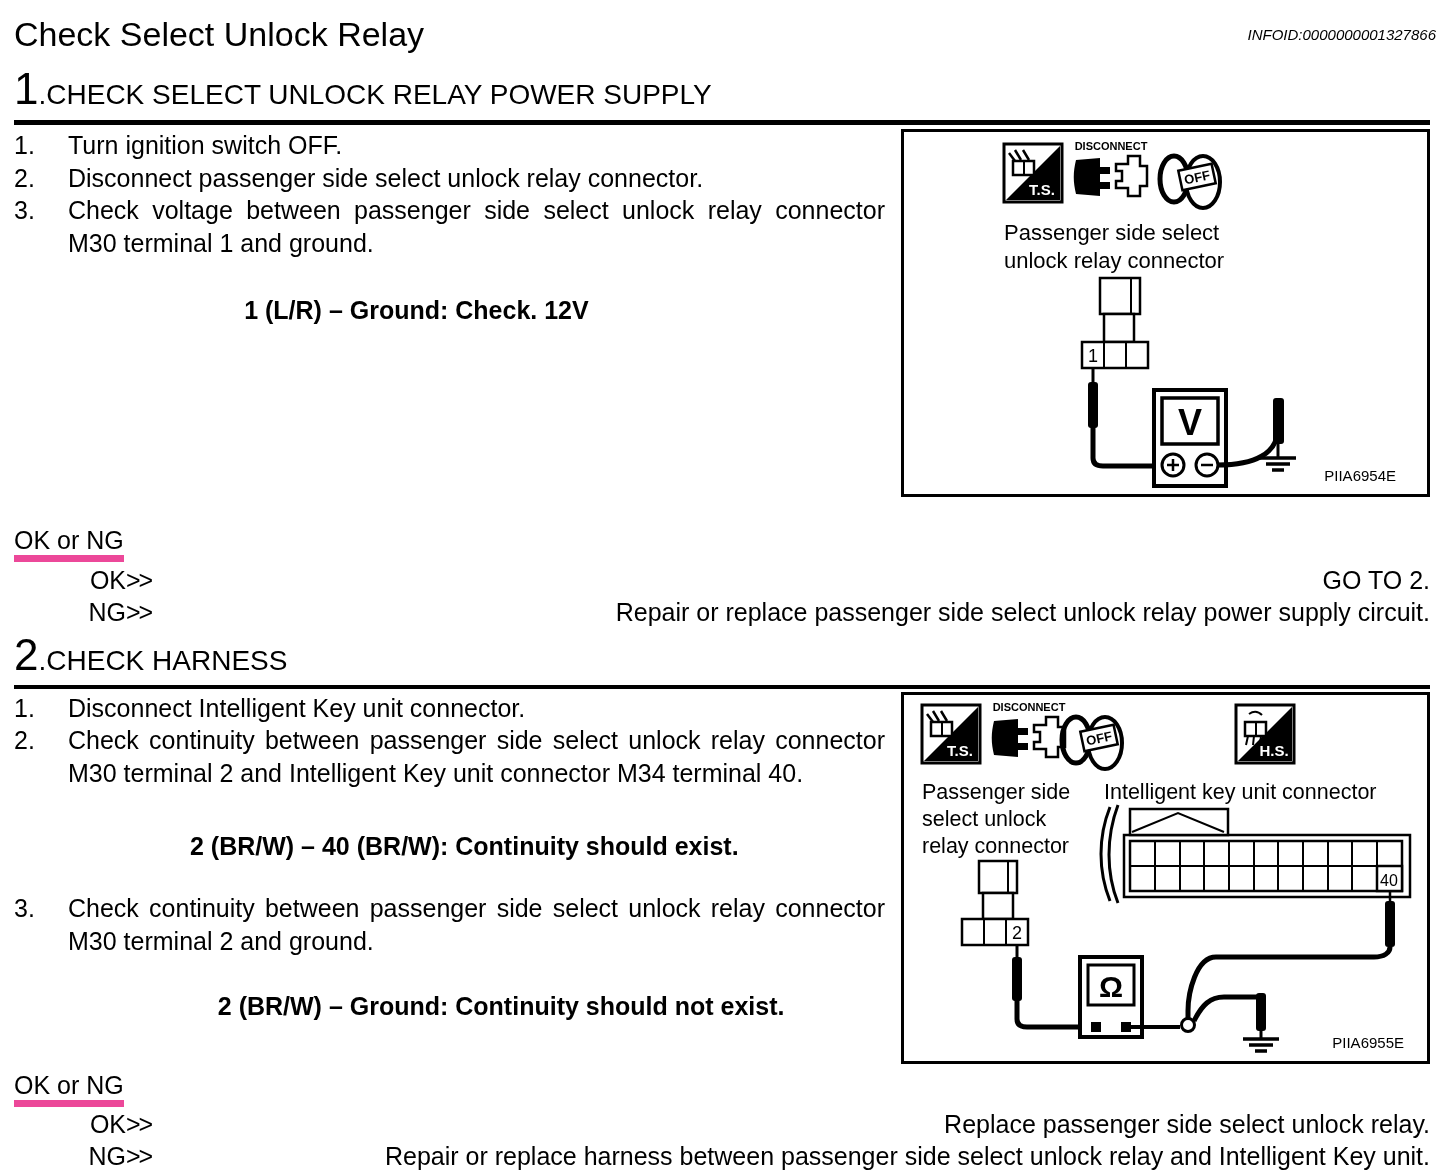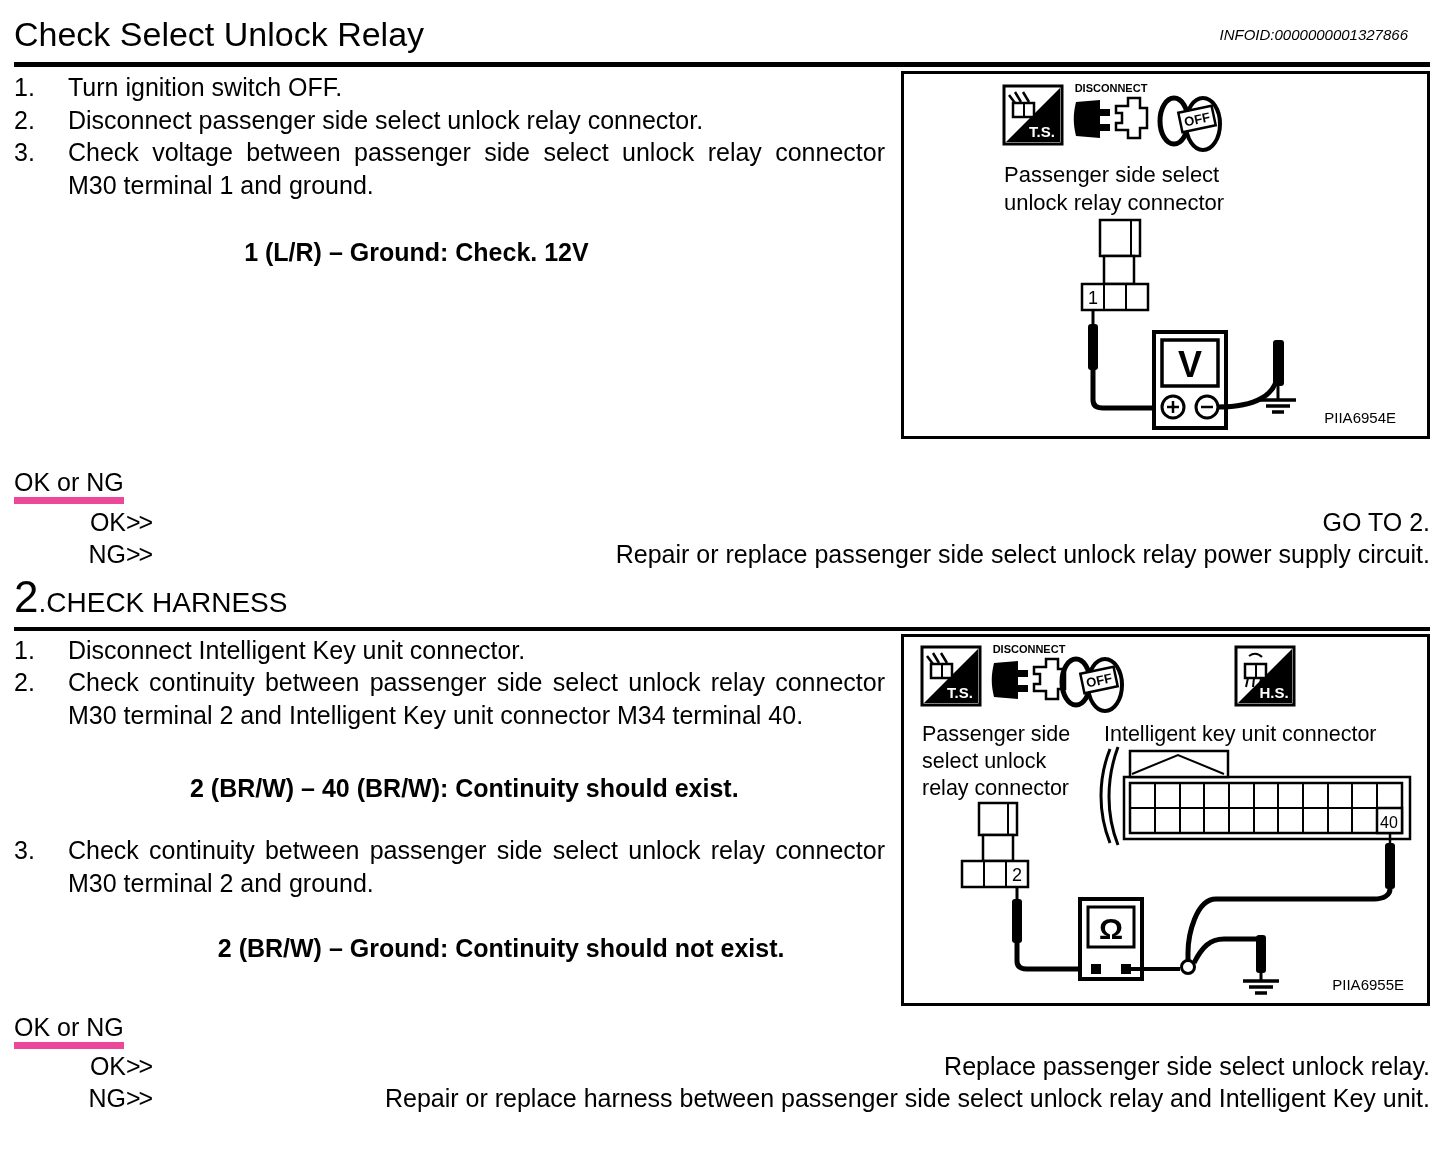--- a/index.html
+++ b/index.html
@@ -1,19 +1,19 @@
 <!DOCTYPE html>
 <html><head>
 <meta charset="utf-8">
 <style>
   html,body{margin:0;padding:0;background:#fff;color:#000;}
   body{width:1440px;height:1170px;overflow:hidden;font-family:"Liberation Sans",sans-serif;}
   .page{position:relative;padding:12px 10px 0 14px;}
   .title{font-size:34px;font-weight:400;margin:4px 0 0 0;line-height:1.1;}
-  .infoid{position:absolute;top:26px;right:32px;font-style:italic;font-size:15px;}
+  .infoid{position:absolute;top:26px;right:4px;font-style:italic;font-size:15px;}
   .sec-head{margin-top:14px;line-height:1;white-space:nowrap;}
   .sec-num{font-size:44px;}
   .sec-dot,.sec-title{font-size:28px;}
   .rule{height:5px;background:#000;margin-top:9px;}
   .rule.thin{height:4px;margin-top:8px;}
   .cols{display:flex;margin-top:4px;}
   .leftcol{flex:1;margin-right:16px;}
   .figbox{flex:none;width:529px;border:3px solid #000;box-sizing:border-box;align-self:flex-start;background:#fff;}
   .step{display:flex;font-size:25px;line-height:1.3;}
   .step-num{flex:none;width:54px;}
@@ -34,20 +34,23 @@
   svg text{font-family:"Liberation Sans",sans-serif;}
 </style>
 </head>
 <body>
 
 <div class="page">
 
   <h1 class="title">Check Select Unlock Relay</h1>
   <div class="infoid">INFOID:0000000001327866</div>
 
+  <div class="sec-head">
+    <span class="sec-num">1</span><span class="sec-dot">.</span><span class="sec-title">CHECK SELECT UNLOCK RELAY POWER SUPPLY</span>
+  </div>
   <div class="rule"></div>
 
   <div class="cols">
     <div class="leftcol">
       <div class="step">
         <span class="step-num">1.</span>
         <span class="step-text">Turn ignition switch OFF.</span>
       </div>
       <div class="step">
         <span class="step-num">2.</span>

